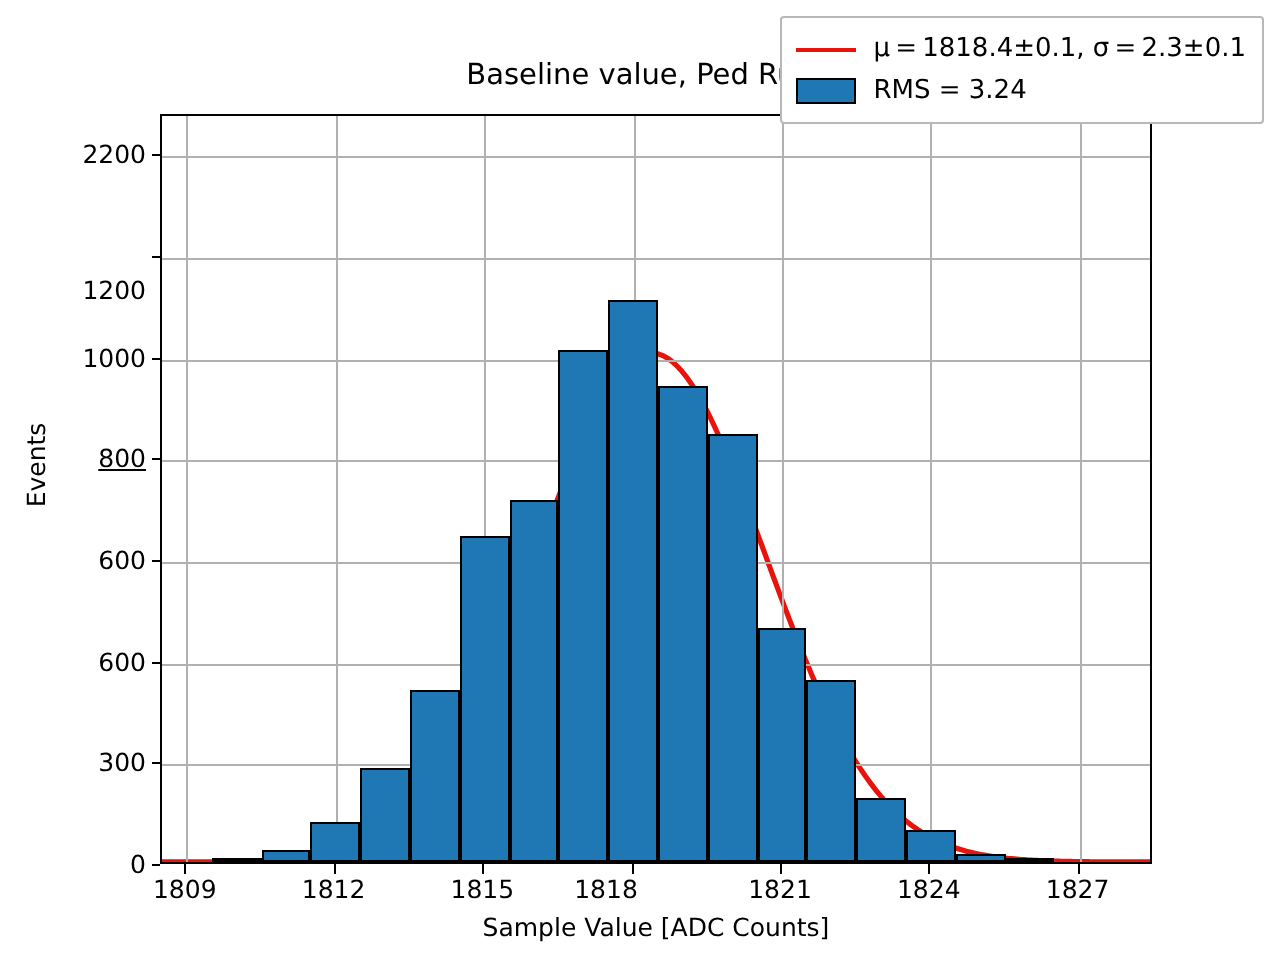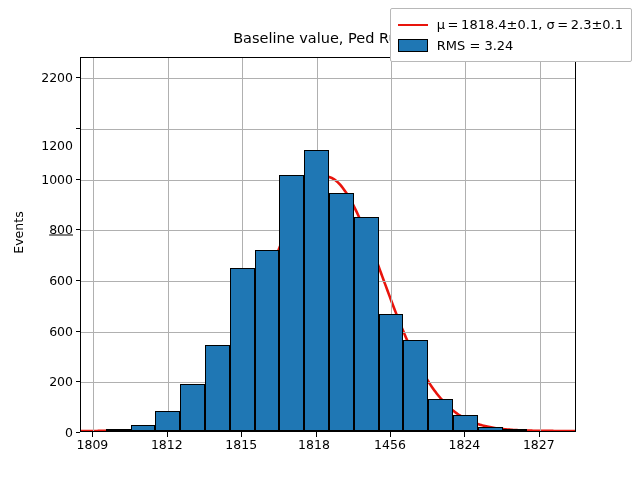--- a/index.html
+++ b/index.html
@@ -80,37 +80,38 @@
   .legend-label{font-size:13px;color:#000;white-space:nowrap;}
 </style>
 </head>
 <body>
 
 <div id="fig">
 
   <div id="chart-title">Baseline value, Ped Run</div>
 
   <div id="yaxis-title">Events</div>
+  <div id="xaxis-title">Sample Value [ADC Counts]</div>
 
   <div id="ytick-labels">
       <div class="ylabel-txt" style="top: 375px;">0</div>
-      <div class="ylabel-txt" style="top: 324.324px;">200</div>
+      <div class="ylabel-txt" style="top: 324.324px;">300</div>
       <div class="ylabel-txt" style="top: 273.649px;">600</div>
       <div class="ylabel-txt" style="top: 222.973px;">600</div>
       <div class="ylabel-txt" style="top: 172.297px; text-decoration: underline;">800</div>
       <div class="ylabel-txt" style="top: 121.622px;">1000</div>
       <div class="ylabel-txt" style="top: 88px;">1200</div>
       <div class="ylabel-txt" style="top: 20.2703px;">2200</div>
     </div>
   <div id="xtick-labels">
       <div class="xlabel-txt" style="left: 12.4px;">1809</div>
       <div class="xlabel-txt" style="left: 86.8px;">1812</div>
       <div class="xlabel-txt" style="left: 161.2px;">1815</div>
-      <div class="xlabel-txt" style="left: 234px;">1818</div>
-      <div class="xlabel-txt" style="left: 310px;">1456</div>
+      <div class="xlabel-txt" style="left: 223px;">1818</div>
+      <div class="xlabel-txt" style="left: 310px;">1821</div>
       <div class="xlabel-txt" style="left: 384.4px;">1824</div>
       <div class="xlabel-txt" style="left: 458.8px;">1827</div>
     </div>
 
   <div id="plot-area">
     <svg id="fit-curve" viewBox="0 0 496 375" preserveAspectRatio="none">
         <path d="M0.00 374.98 L1.24 374.97 L2.48 374.97 L3.72 374.97 L4.96 374.96 L6.20 374.96 L7.44 374.96 L8.68 374.95 L9.92 374.95 L11.16 374.94 L12.40 374.94 L13.64 374.93 L14.88 374.93 L16.12 374.92 L17.36 374.91 L18.60 374.91 L19.84 374.90 L21.08 374.89 L22.32 374.88 L23.56 374.87 L24.80 374.86 L26.04 374.84 L27.28 374.83 L28.52 374.82 L29.76 374.80 L31.00 374.78 L32.24 374.76 L33.48 374.74 L34.72 374.72 L35.96 374.70 L37.20 374.68 L38.44 374.65 L39.68 374.62 L40.92 374.59 L42.16 374.56 L43.40 374.52 L44.64 374.48 L45.88 374.44 L47.12 374.40 L48.36 374.35 L49.60 374.30 L50.84 374.24 L52.08 374.19 L53.32 374.12 L54.56 374.06 L55.80 373.99 L57.04 373.91 L58.28 373.83 L59.52 373.74 L60.76 373.65 L62.00 373.55 L63.24 373.45 L64.48 373.34 L65.72 373.22 L66.96 373.09 L68.20 372.96 L69.44 372.82 L70.68 372.67 L71.92 372.51 L73.16 372.34 L74.40 372.16 L75.64 371.97 L76.88 371.76 L78.12 371.55 L79.36 371.32 L80.60 371.08 L81.84 370.83 L83.08 370.56 L84.32 370.28 L85.56 369.98 L86.80 369.67 L88.04 369.34 L89.28 368.99 L90.52 368.62 L91.76 368.24 L93.00 367.83 L94.24 367.40 L95.48 366.95 L96.72 366.48 L97.96 365.99 L99.20 365.47 L100.44 364.92 L101.68 364.35 L102.92 363.76 L104.16 363.13 L105.40 362.48 L106.64 361.79 L107.88 361.08 L109.12 360.33 L110.36 359.55 L111.60 358.74 L112.84 357.89 L114.08 357.01 L115.32 356.09 L116.56 355.13 L117.80 354.14 L119.04 353.10 L120.28 352.03 L121.52 350.91 L122.76 349.75 L124.00 348.54 L125.24 347.30 L126.48 346.00 L127.72 344.67 L128.96 343.28 L130.20 341.85 L131.44 340.37 L132.68 338.84 L133.92 337.26 L135.16 335.62 L136.40 333.94 L137.64 332.21 L138.88 330.42 L140.12 328.59 L141.36 326.69 L142.60 324.75 L143.84 322.75 L145.08 320.70 L146.32 318.60 L147.56 316.44 L148.80 314.22 L150.04 311.96 L151.28 309.63 L152.52 307.26 L153.76 304.83 L155.00 302.35 L156.24 299.82 L157.48 297.24 L158.72 294.60 L159.96 291.92 L161.20 289.18 L162.44 286.40 L163.68 283.57 L164.92 280.70 L166.16 277.78 L167.40 274.82 L168.64 271.82 L169.88 268.77 L171.12 265.69 L172.36 262.57 L173.60 259.42 L174.84 256.24 L176.08 253.03 L177.32 249.78 L178.56 246.52 L179.80 243.23 L181.04 239.92 L182.28 236.59 L183.52 233.25 L184.76 229.89 L186.00 226.53 L187.24 223.16 L188.48 219.78 L189.72 216.41 L190.96 213.04 L192.20 209.67 L193.44 206.32 L194.68 202.98 L195.92 199.65 L197.16 196.35 L198.40 193.07 L199.64 189.82 L200.88 186.59 L202.12 183.41 L203.36 180.26 L204.60 177.15 L205.84 174.09 L207.08 171.07 L208.32 168.11 L209.56 165.21 L210.80 162.36 L212.04 159.58 L213.28 156.87 L214.52 154.22 L215.76 151.65 L217.00 149.16 L218.24 146.74 L219.48 144.41 L220.72 142.17 L221.96 140.01 L223.20 137.95 L224.44 135.98 L225.68 134.11 L226.92 132.34 L228.16 130.67 L229.40 129.11 L230.64 127.65 L231.88 126.30 L233.12 125.06 L234.36 123.94 L235.60 122.93 L236.84 122.03 L238.08 121.26 L239.32 120.60 L240.56 120.05 L241.80 119.63 L243.04 119.33 L244.28 119.15 L245.52 119.09 L246.76 119.15 L248.00 119.33 L249.24 119.63 L250.48 120.05 L251.72 120.60 L252.96 121.26 L254.20 122.03 L255.44 122.93 L256.68 123.94 L257.92 125.06 L259.16 126.30 L260.40 127.65 L261.64 129.11 L262.88 130.67 L264.12 132.34 L265.36 134.11 L266.60 135.98 L267.84 137.95 L269.08 140.01 L270.32 142.17 L271.56 144.41 L272.80 146.74 L274.04 149.16 L275.28 151.65 L276.52 154.22 L277.76 156.87 L279.00 159.58 L280.24 162.36 L281.48 165.21 L282.72 168.11 L283.96 171.07 L285.20 174.09 L286.44 177.15 L287.68 180.26 L288.92 183.41 L290.16 186.59 L291.40 189.82 L292.64 193.07 L293.88 196.35 L295.12 199.65 L296.36 202.98 L297.60 206.32 L298.84 209.67 L300.08 213.04 L301.32 216.41 L302.56 219.78 L303.80 223.16 L305.04 226.53 L306.28 229.89 L307.52 233.25 L308.76 236.59 L310.00 239.92 L311.24 243.23 L312.48 246.52 L313.72 249.78 L314.96 253.03 L316.20 256.24 L317.44 259.42 L318.68 262.57 L319.92 265.69 L321.16 268.77 L322.40 271.82 L323.64 274.82 L324.88 277.78 L326.12 280.70 L327.36 283.57 L328.60 286.40 L329.84 289.18 L331.08 291.92 L332.32 294.60 L333.56 297.24 L334.80 299.82 L336.04 302.35 L337.28 304.83 L338.52 307.26 L339.76 309.63 L341.00 311.96 L342.24 314.22 L343.48 316.44 L344.72 318.60 L345.96 320.70 L347.20 322.75 L348.44 324.75 L349.68 326.69 L350.92 328.59 L352.16 330.42 L353.40 332.21 L354.64 333.94 L355.88 335.62 L357.12 337.26 L358.36 338.84 L359.60 340.37 L360.84 341.85 L362.08 343.28 L363.32 344.67 L364.56 346.00 L365.80 347.30 L367.04 348.54 L368.28 349.75 L369.52 350.91 L370.76 352.03 L372.00 353.10 L373.24 354.14 L374.48 355.13 L375.72 356.09 L376.96 357.01 L378.20 357.89 L379.44 358.74 L380.68 359.55 L381.92 360.33 L383.16 361.08 L384.40 361.79 L385.64 362.48 L386.88 363.13 L388.12 363.76 L389.36 364.35 L390.60 364.92 L391.84 365.47 L393.08 365.99 L394.32 366.48 L395.56 366.95 L396.80 367.40 L398.04 367.83 L399.28 368.24 L400.52 368.62 L401.76 368.99 L403.00 369.34 L404.24 369.67 L405.48 369.98 L406.72 370.28 L407.96 370.56 L409.20 370.83 L410.44 371.08 L411.68 371.32 L412.92 371.55 L414.16 371.76 L415.40 371.97 L416.64 372.16 L417.88 372.34 L419.12 372.51 L420.36 372.67 L421.60 372.82 L422.84 372.96 L424.08 373.09 L425.32 373.22 L426.56 373.34 L427.80 373.45 L429.04 373.55 L430.28 373.65 L431.52 373.74 L432.76 373.83 L434.00 373.91 L435.24 373.99 L436.48 374.06 L437.72 374.12 L438.96 374.19 L440.20 374.24 L441.44 374.30 L442.68 374.35 L443.92 374.40 L445.16 374.44 L446.40 374.48 L447.64 374.52 L448.88 374.56 L450.12 374.59 L451.36 374.62 L452.60 374.65 L453.84 374.68 L455.08 374.70 L456.32 374.72 L457.56 374.74 L458.80 374.76 L460.04 374.78 L461.28 374.80 L462.52 374.82 L463.76 374.83 L465.00 374.84 L466.24 374.86 L467.48 374.87 L468.72 374.88 L469.96 374.89 L471.20 374.90 L472.44 374.91 L473.68 374.91 L474.92 374.92 L476.16 374.93 L477.40 374.93 L478.64 374.94 L479.88 374.94 L481.12 374.95 L482.36 374.95 L483.60 374.96 L484.84 374.96 L486.08 374.96 L487.32 374.97 L488.56 374.97 L489.80 374.97 L491.04 374.98 L492.28 374.98 L493.52 374.98 L494.76 374.98 L496.00 374.98 " fill="none" stroke="#e8140c" stroke-width="2.6"></path>
       </svg>
   <div class="gridline h" style="top: 324.324px;"></div>
       <div class="gridline h" style="top: 273.649px;"></div>

